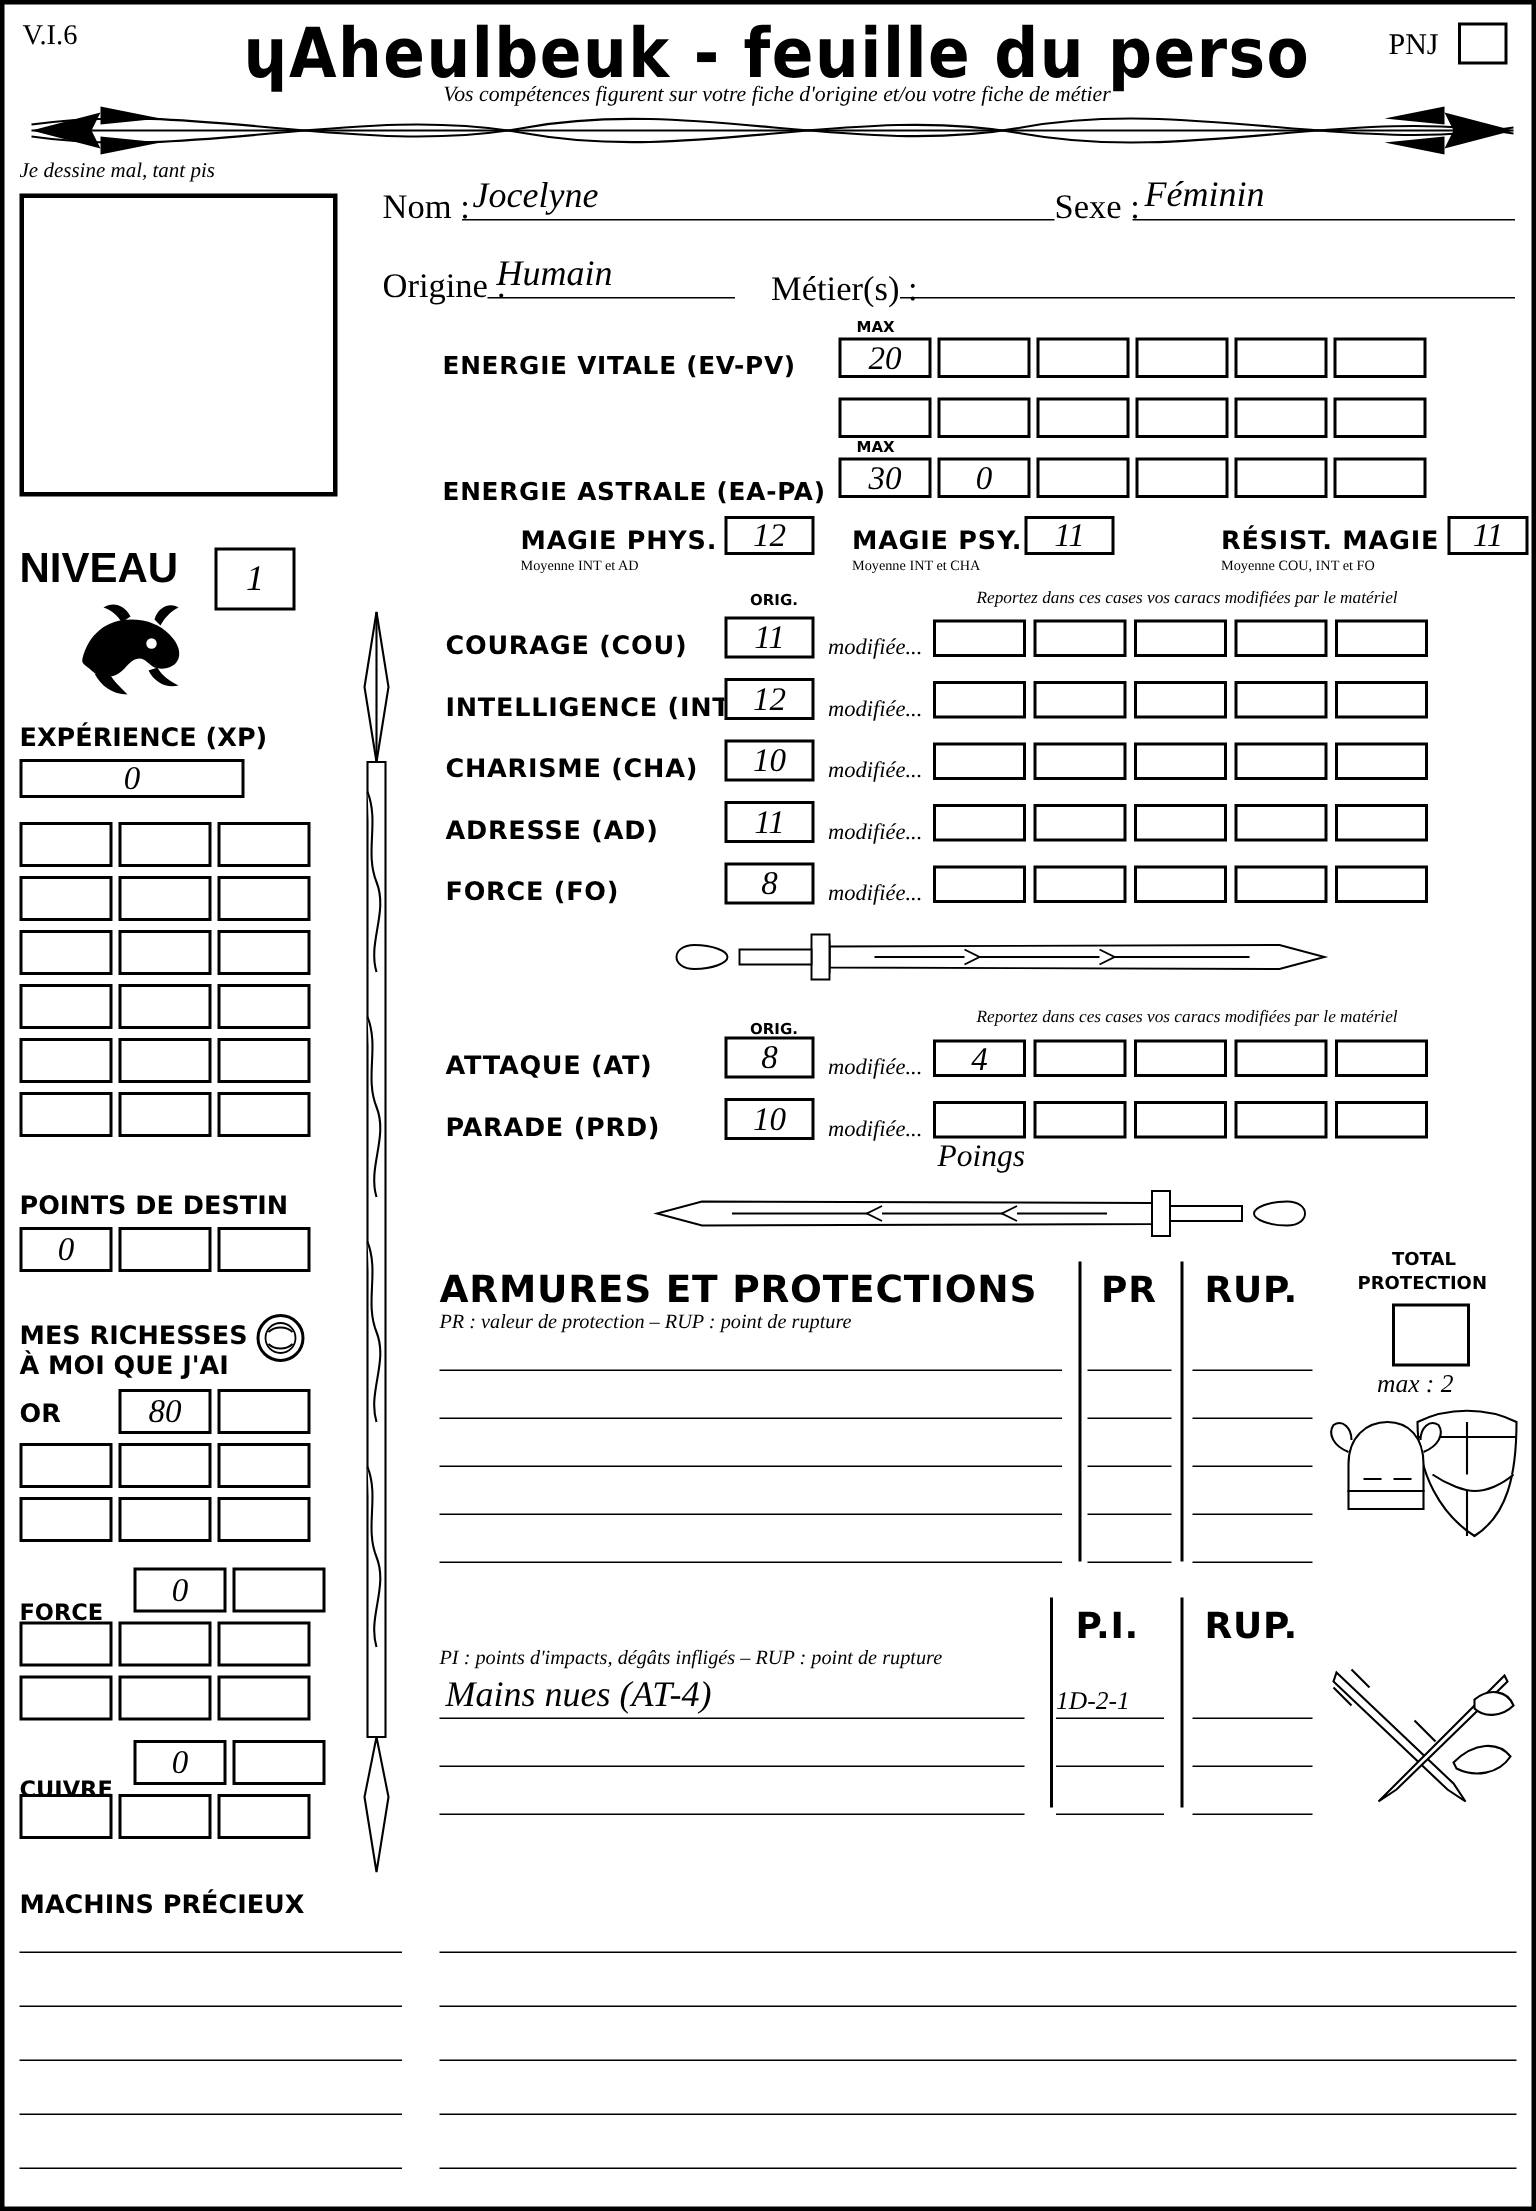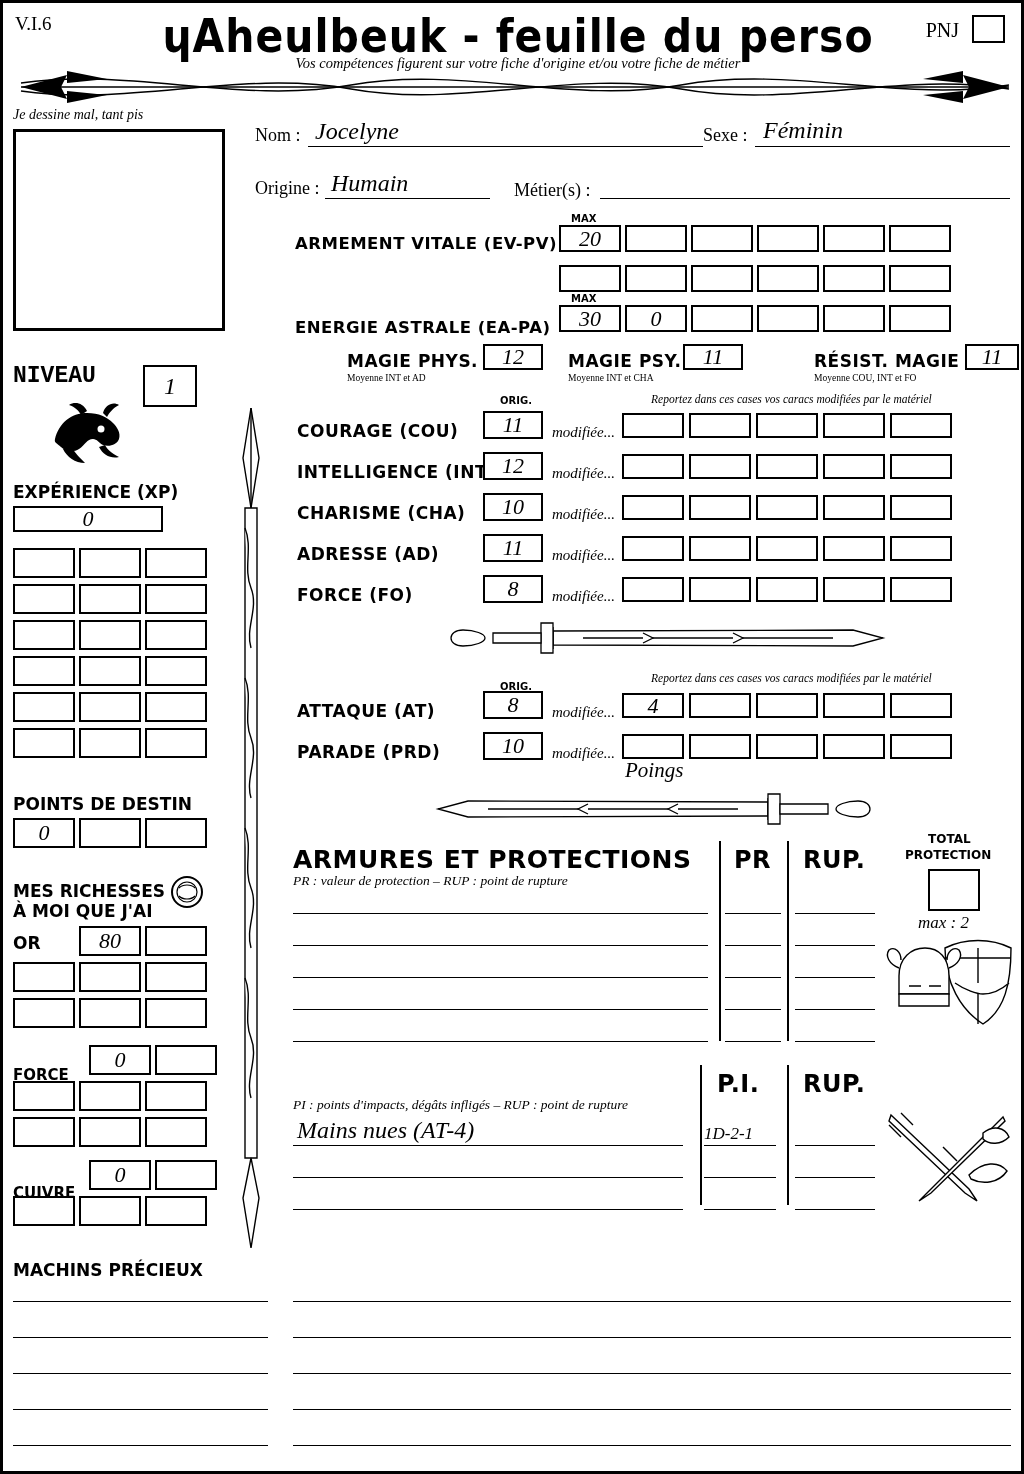--- a/index.html
+++ b/index.html
@@ -64,21 +64,21 @@
     font-family:"Liberation Serif", serif;
     font-style:italic; font-size:14px;
   }
   .portrait {
     position:absolute; left:10px; top:126px;
     width:212px; height:202px;
     border:3px solid #000;
   }
 
   
-  .lbl-serif { font-family:"Liberation Serif", serif; font-size:18px; }
+  .lbl-serif { font-family:"Liberation Serif", serif; font-size:23px; }
   .idline { position:absolute; border-bottom:1.6px solid #000; }
   .idval {
     position:absolute;
     font-family:"Liberation Serif", serif;
     font-style:italic;
     font-size:24px;
   }
 
   
   .bx { border:2px solid #000; background:#fff; position:absolute; }
@@ -98,22 +98,22 @@
     font-size:9.5px;
   }
   .max-lbl {
     font-family:"DejaVu Sans", sans-serif;
     font-weight:bold; font-size:10px;
   }
 
   
   .niveau-txt {
     position:absolute; left:10px; top:360px;
-    font-family:Liberation Mono, monospace;
-    font-weight:bold; font-size:23px;
+    font-family:Liberation Sans, sans-serif;
+    font-weight:bold; font-size:28px;
   }
   .dragon {
     position:absolute; left:40px; top:396px; width:86px; height:70px;
   }
   .secthead {
     font-family:"DejaVu Sans", sans-serif;
     font-weight:bold; font-size:17px;
     position:absolute;
   }
 
@@ -160,21 +160,21 @@
   <div class="idval" style="left:760px;top:114px;">Féminin</div>
 
   <div class="lbl-serif" style="position:absolute;left:252px;top:175px;">Origine :</div>
   <div class="idline" style="left:322px;top:195px;width:165px;"></div>
   <div class="idval" style="left:328px;top:167px;">Humain</div>
 
   <div class="lbl-serif" style="position:absolute;left:511px;top:177px;">Métier(s) :</div>
   <div class="idline" style="left:597px;top:195px;width:410px;"></div>
 
   <div class="max-lbl" style="position:absolute;left:568px;top:210px;">MAX</div>
-  <div class="caps" style="position:absolute;left:292px;top:231px;font-size:16.5px;">ARMEMENT VITALE (EV-PV)</div>
+  <div class="caps" style="position:absolute;left:292px;top:231px;font-size:16.5px;">ENERGIE VITALE (EV-PV)</div>
 
   <div class="bx" style="left:556px;top:222px;width:62px;height:27px;"></div>
   <div class="bxv" style="left:556px;top:222px;width:62px;height:27px;">20</div>
   <div class="bx" style="left:622px;top:222px;width:62px;height:27px;"></div>
   <div class="bx" style="left:688px;top:222px;width:62px;height:27px;"></div>
   <div class="bx" style="left:754px;top:222px;width:62px;height:27px;"></div>
   <div class="bx" style="left:820px;top:222px;width:62px;height:27px;"></div>
   <div class="bx" style="left:886px;top:222px;width:62px;height:27px;"></div>
 
   <div class="bx" style="left:556px;top:262px;width:62px;height:27px;"></div>

